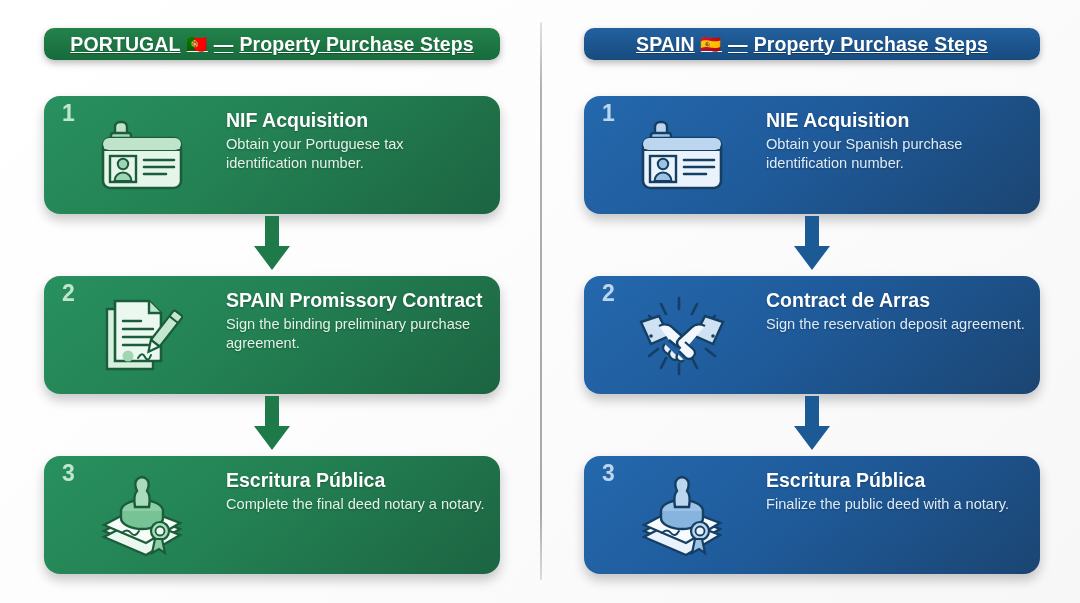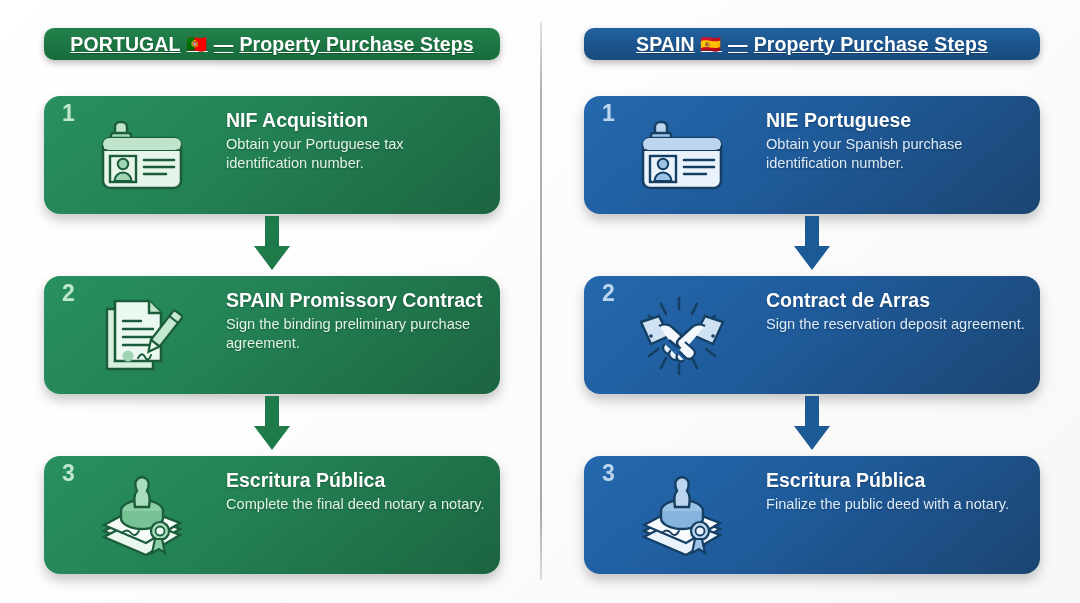--- a/index.html
+++ b/index.html
@@ -244,21 +244,21 @@
           <rect x="2" y="18" width="78" height="50" rx="7" fill="#eaf3fb" stroke="#153e63" stroke-width="2.6"></rect>
           <path d="M2 30 h78" stroke="#153e63" stroke-width="2.2" fill="none"></path>
           <rect x="2" y="18" width="78" height="12" rx="6" fill="#bcd6ef" stroke="none"></rect>
           <rect x="9" y="36" width="26" height="26" fill="#eaf3fb" stroke="#153e63" stroke-width="2.4"></rect>
           <circle cx="22" cy="44" r="5.2" fill="#9cc3e6" stroke="#153e63" stroke-width="2"></circle>
           <path d="M13.5 61 a8.5 8.5 0 0 1 17 0 z" fill="#9cc3e6" stroke="#153e63" stroke-width="2"></path>
           <path d="M43 40 h30 M43 47 h30 M43 54 h22" stroke="#153e63" stroke-width="2.6" stroke-linecap="round"></path>
         </svg>
       </div>
       <div class="card-text">
-        <p class="card-title">NIE Portuguese</p>
+        <p class="card-title">NIE Acquisition</p>
         <p class="card-desc desc-es">Obtain your Spanish purchase identification number.</p>
       </div>
     </div>
 
     <div class="arrow arrow-a">
       <svg width="46" height="56" viewBox="0 0 46 56">
         <path d="M16 0 h14 v30 h11 L23 54 L5 30 h11 z" fill="#1c5a96"></path>
       </svg>
     </div>
 

